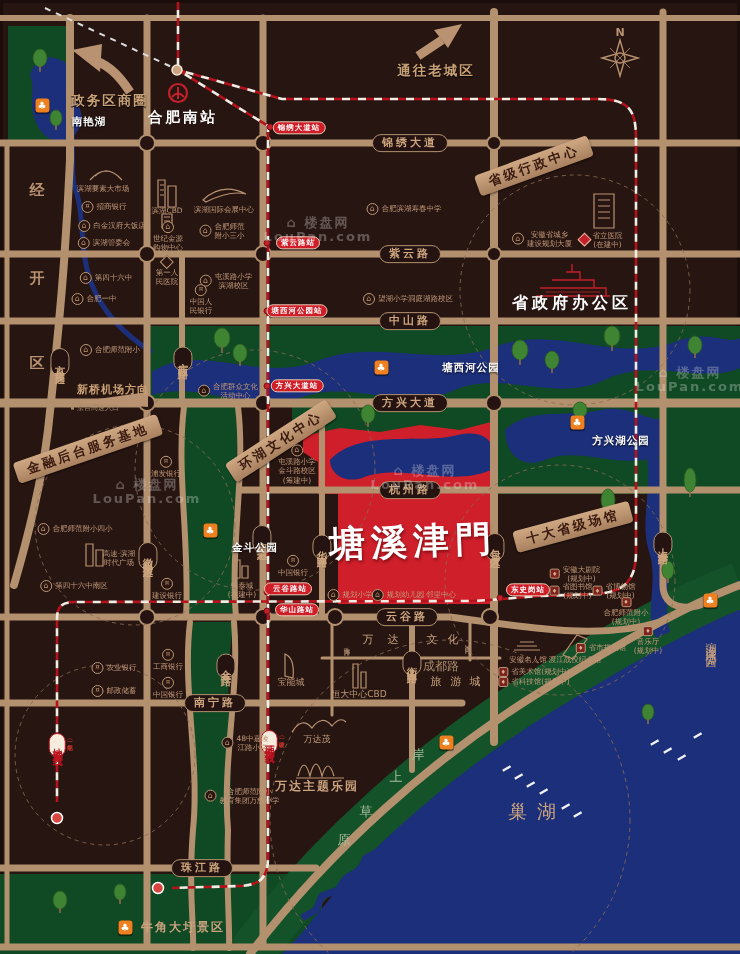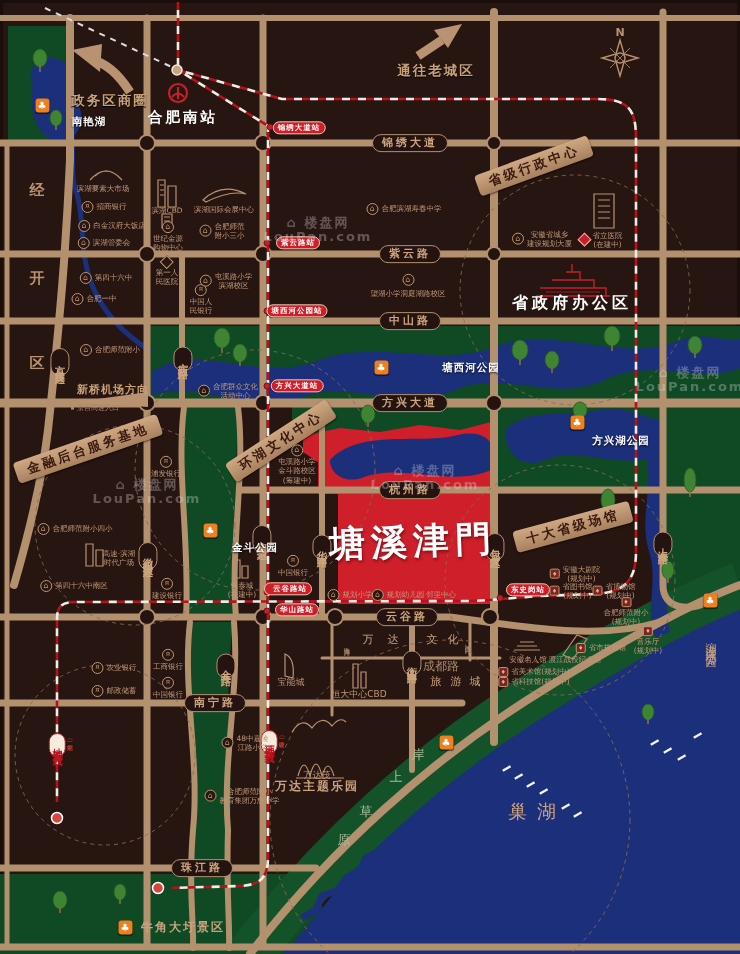--- a/index.html
+++ b/index.html
@@ -385,21 +385,21 @@
       <div class="lbl poi" style="left: 224px; top: 210px;"><span class="txt">滨湖国际会展中心</span></div>
       <div class="lbl poi" style="left: 222px; top: 231px;"><span class="ic ic-bld"></span><span class="txt">合肥师范
 附小三小</span></div>
       <div class="lbl poi" style="left: 226px; top: 281px;"><span class="ic ic-bld"></span><span class="txt">屯溪路小学
 滨湖校区</span></div>
       <div class="lbl poi" style="left: 228px; top: 391px;"><span class="ic ic-bld"></span><span class="txt">合肥群众文化
 活动中心</span></div>
       <div class="lbl pst" style="left: 242px; top: 590px;"><span class="txt">银泰城
 (在建中)</span></div>
       <div class="lbl poi" style="left: 404px; top: 209px;"><span class="ic ic-bld"></span><span class="txt">合肥滨湖寿春中学</span></div>
-      <div class="lbl poi" style="left: 408px; top: 286px; flex-direction: column;"><span class="ic ic-bld"></span><span class="txt">望湖小学洞庭湖路校区</span></div>
+      <div class="lbl poi" style="left: 408px; top: 299px;"><span class="ic ic-bld"></span><span class="txt">望湖小学洞庭湖路校区</span></div>
       <div class="lbl poi" style="left: 542px; top: 239px;"><span class="ic ic-bld"></span><span class="txt">安徽省城乡
 建设规划大厦</span></div>
       <div class="lbl poi" style="left: 601px; top: 240px;"><span class="ic ic-hospr"></span><span class="txt">省立医院
 (在建中)</span></div>
       <div class="lbl pst" style="left: 297px; top: 465px;"><span class="ic ic-bld"></span><span class="txt">屯溪路小学
 金斗路校区
 (筹建中)</span></div>
       <div class="lbl pst" style="left: 293px; top: 566px;"><span class="ic ic-bank"></span><span class="txt">中国银行</span></div>
       <div class="lbl poi" style="left: 350px; top: 595px;"><span class="ic ic-bld"></span><span class="txt">规划小学</span></div>
       <div class="lbl poi" style="left: 398px; top: 595px;"><span class="ic ic-bld"></span><span class="txt">规划幼儿园</span></div>
@@ -422,21 +422,21 @@
       <div class="lbl poi" style="left: 245px; top: 743px;"><span class="ic ic-bld"></span><span class="txt">48中嘉陵
 江路小学</span></div>
       <div class="lbl poi" style="left: 242px; top: 796px;"><span class="ic ic-bld"></span><span class="txt">合肥师范附小
 教育集团万慈小学</span></div>
       <div class="lbl t-tan-sm" style="left: 291px; top: 683px;">
         <span class="txt">宝能城</span>
       </div>
       <div class="lbl t-tan-sm" style="left: 359px; top: 695px;">
         <span class="txt">恒大中心CBD</span>
       </div>
-      <div class="lbl t-tan-sm" style="left: 317px; top: 740px; margin-top: 36px;">
+      <div class="lbl t-tan-sm" style="left: 317px; top: 740px;">
         <span class="txt">万达茂</span>
       </div>
       <div class="lbl t-tan-md" style="left: 317px; top: 786px;">
         <span class="txt">万达主题乐园</span>
       </div>
       <div class="lbl wm" style="left: 318px; top: 230px;"><span class="txt">⌂ 楼盘网
 LouPan.com</span></div>
       <div class="lbl wm" style="left: 425px; top: 478px;"><span class="txt">⌂ 楼盘网
 LouPan.com</span></div>
       <div class="lbl wm" style="left: 147px; top: 492px;"><span class="txt">⌂ 楼盘网

